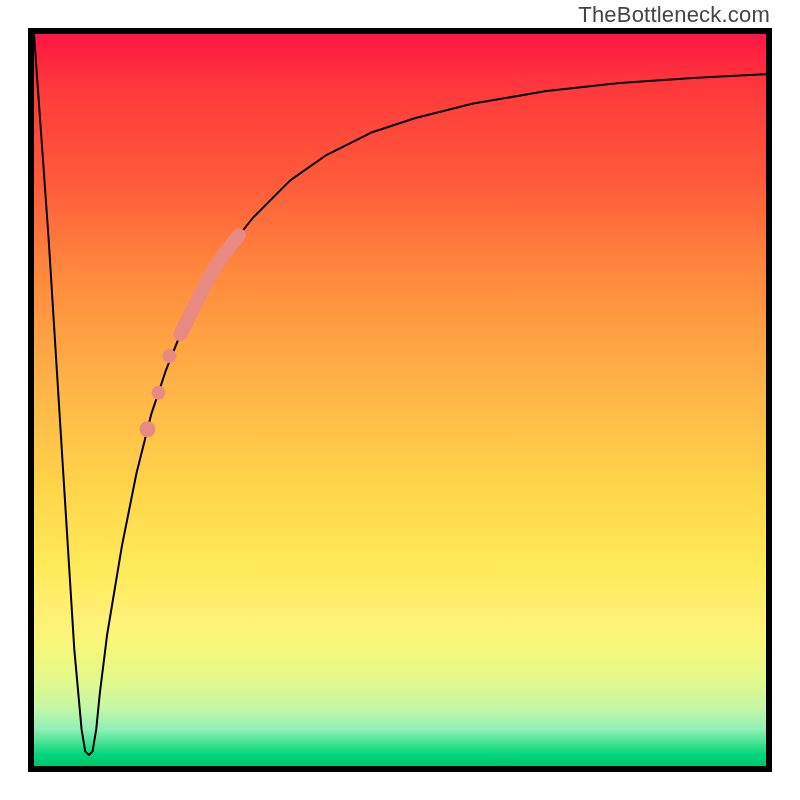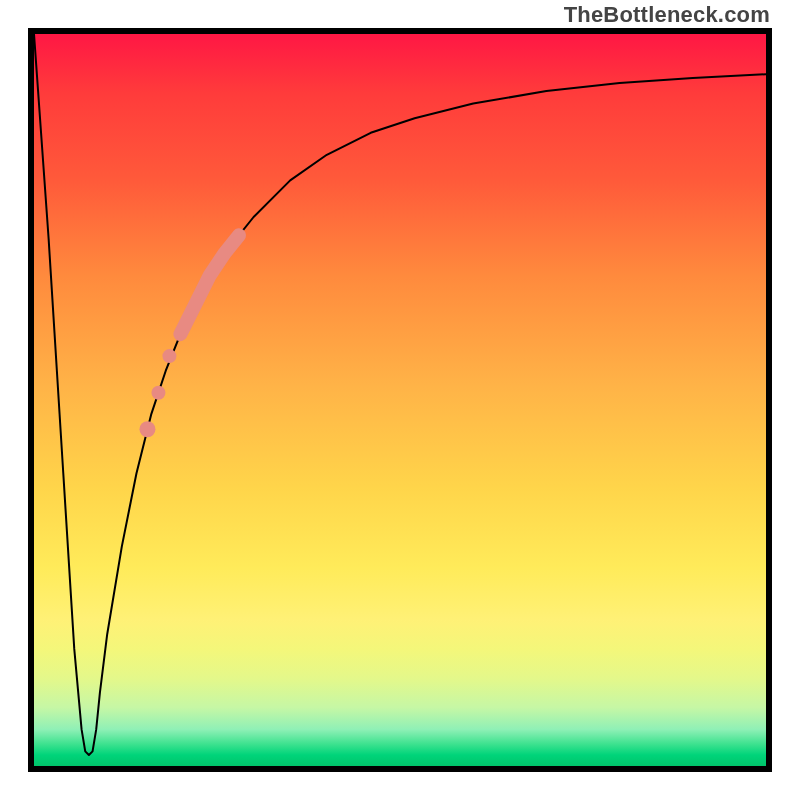--- a/index.html
+++ b/index.html
@@ -55,21 +55,21 @@
     left: 6px;
     top: 6px;
     right: 6px;
     bottom: 6px;
   }
   .watermark {
     position: absolute;
     top: 2px;
     right: 30px;
     font-size: 22px;
-    font-weight: 700;
+    font-weight: 400;
     color: #444;
     letter-spacing: 0.2px;
   }
 </style>
 </head>
 <body>
 
 <div class="chart-wrap">
   <div class="watermark">TheBottleneck.com</div>
   <div class="plot-frame">

